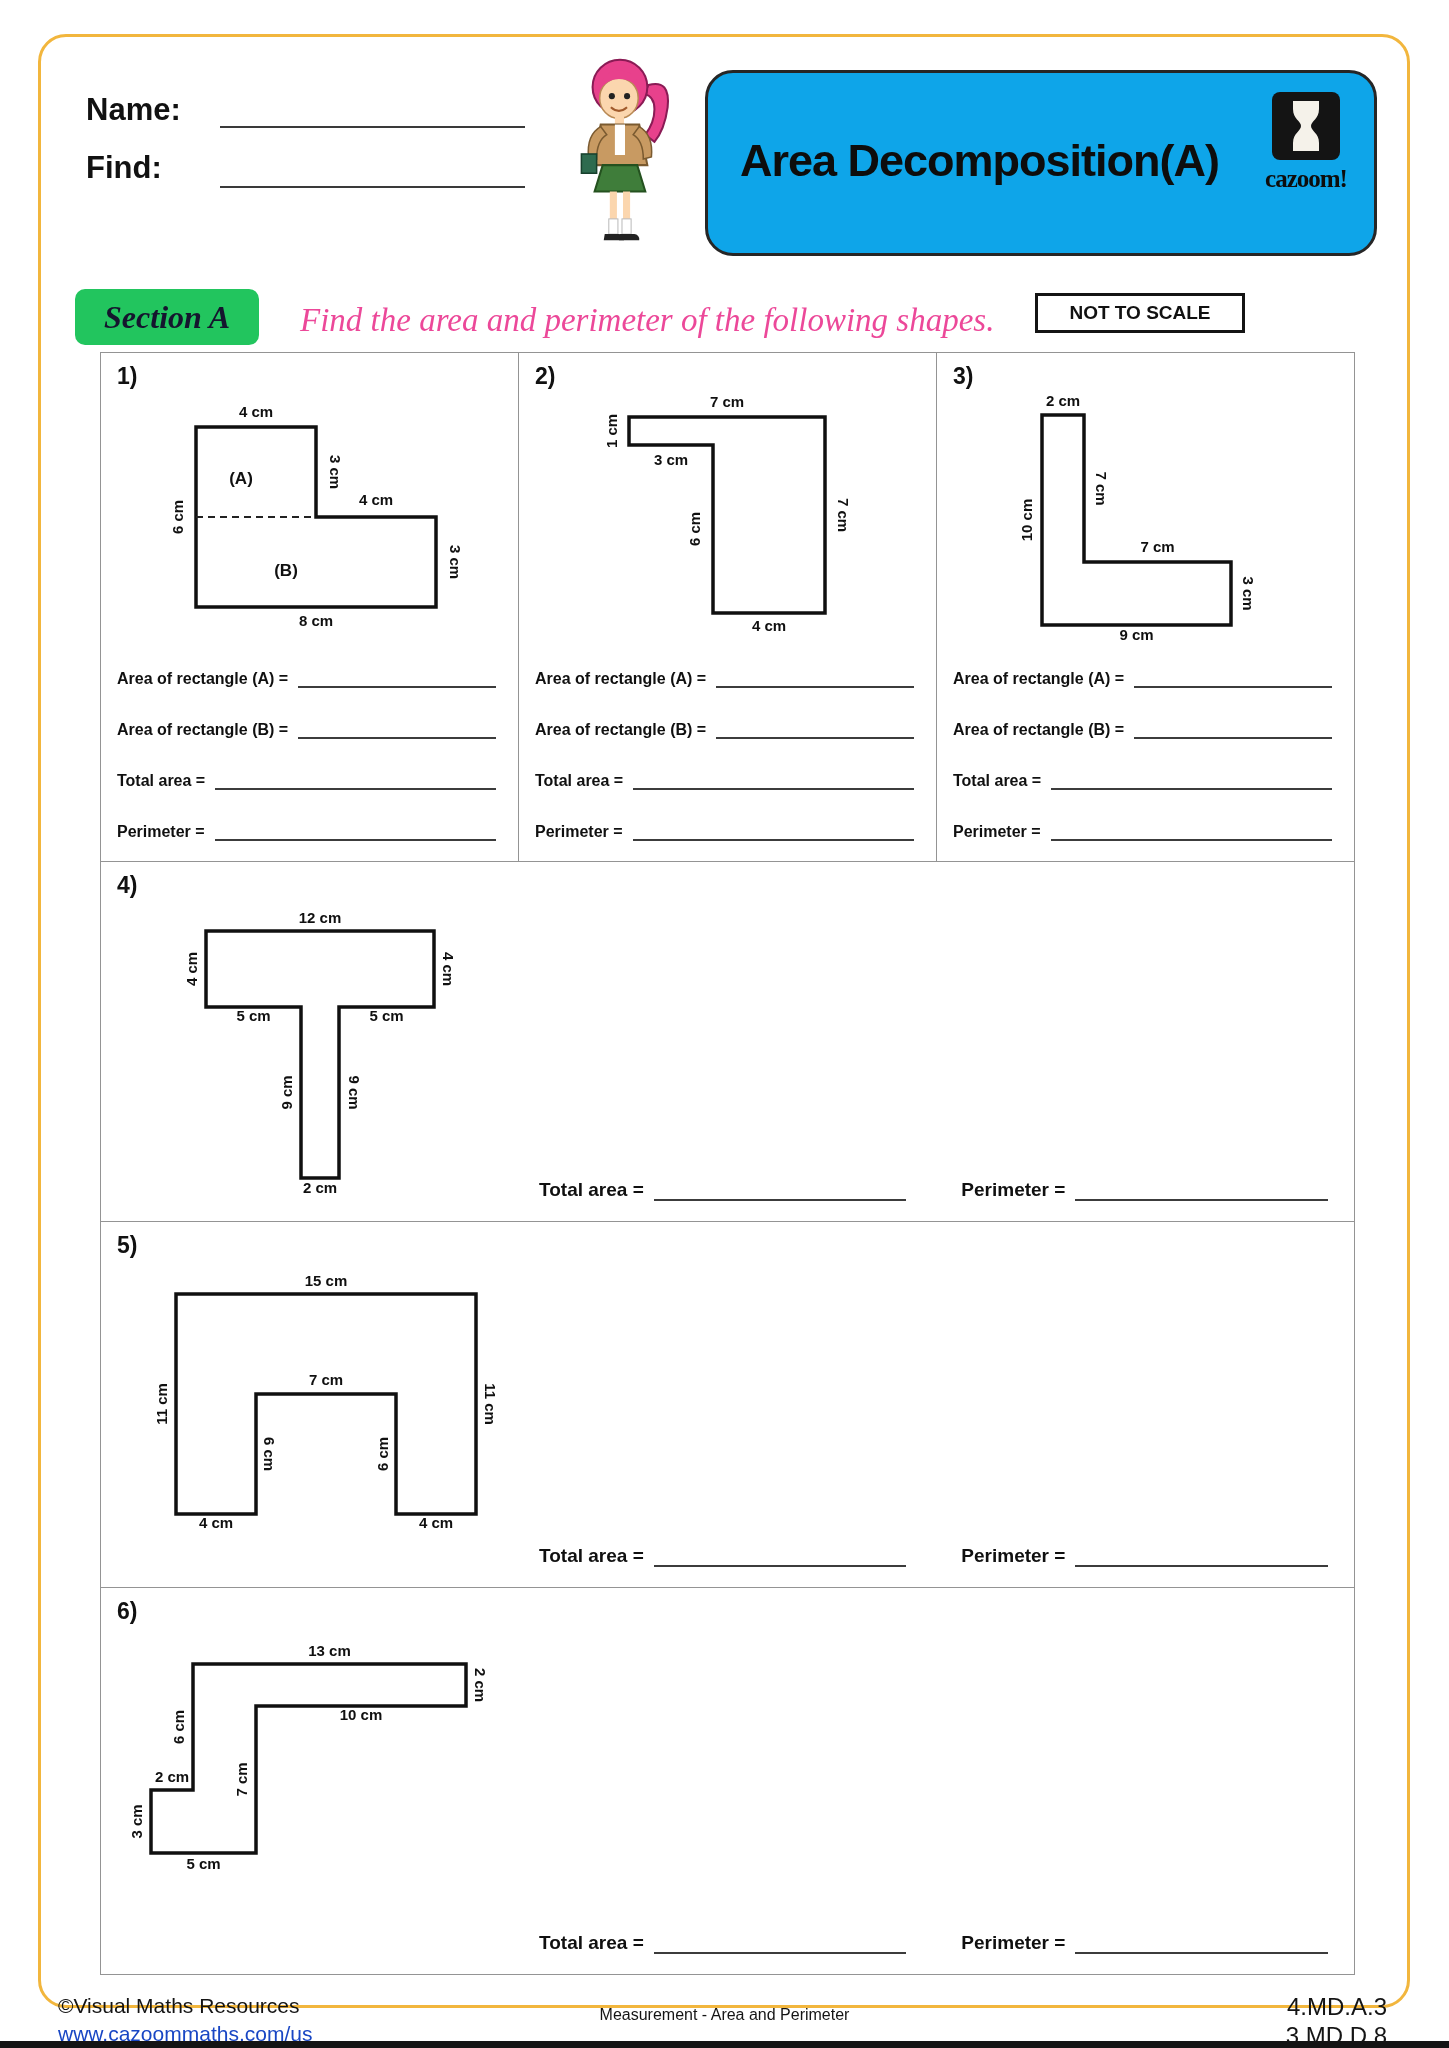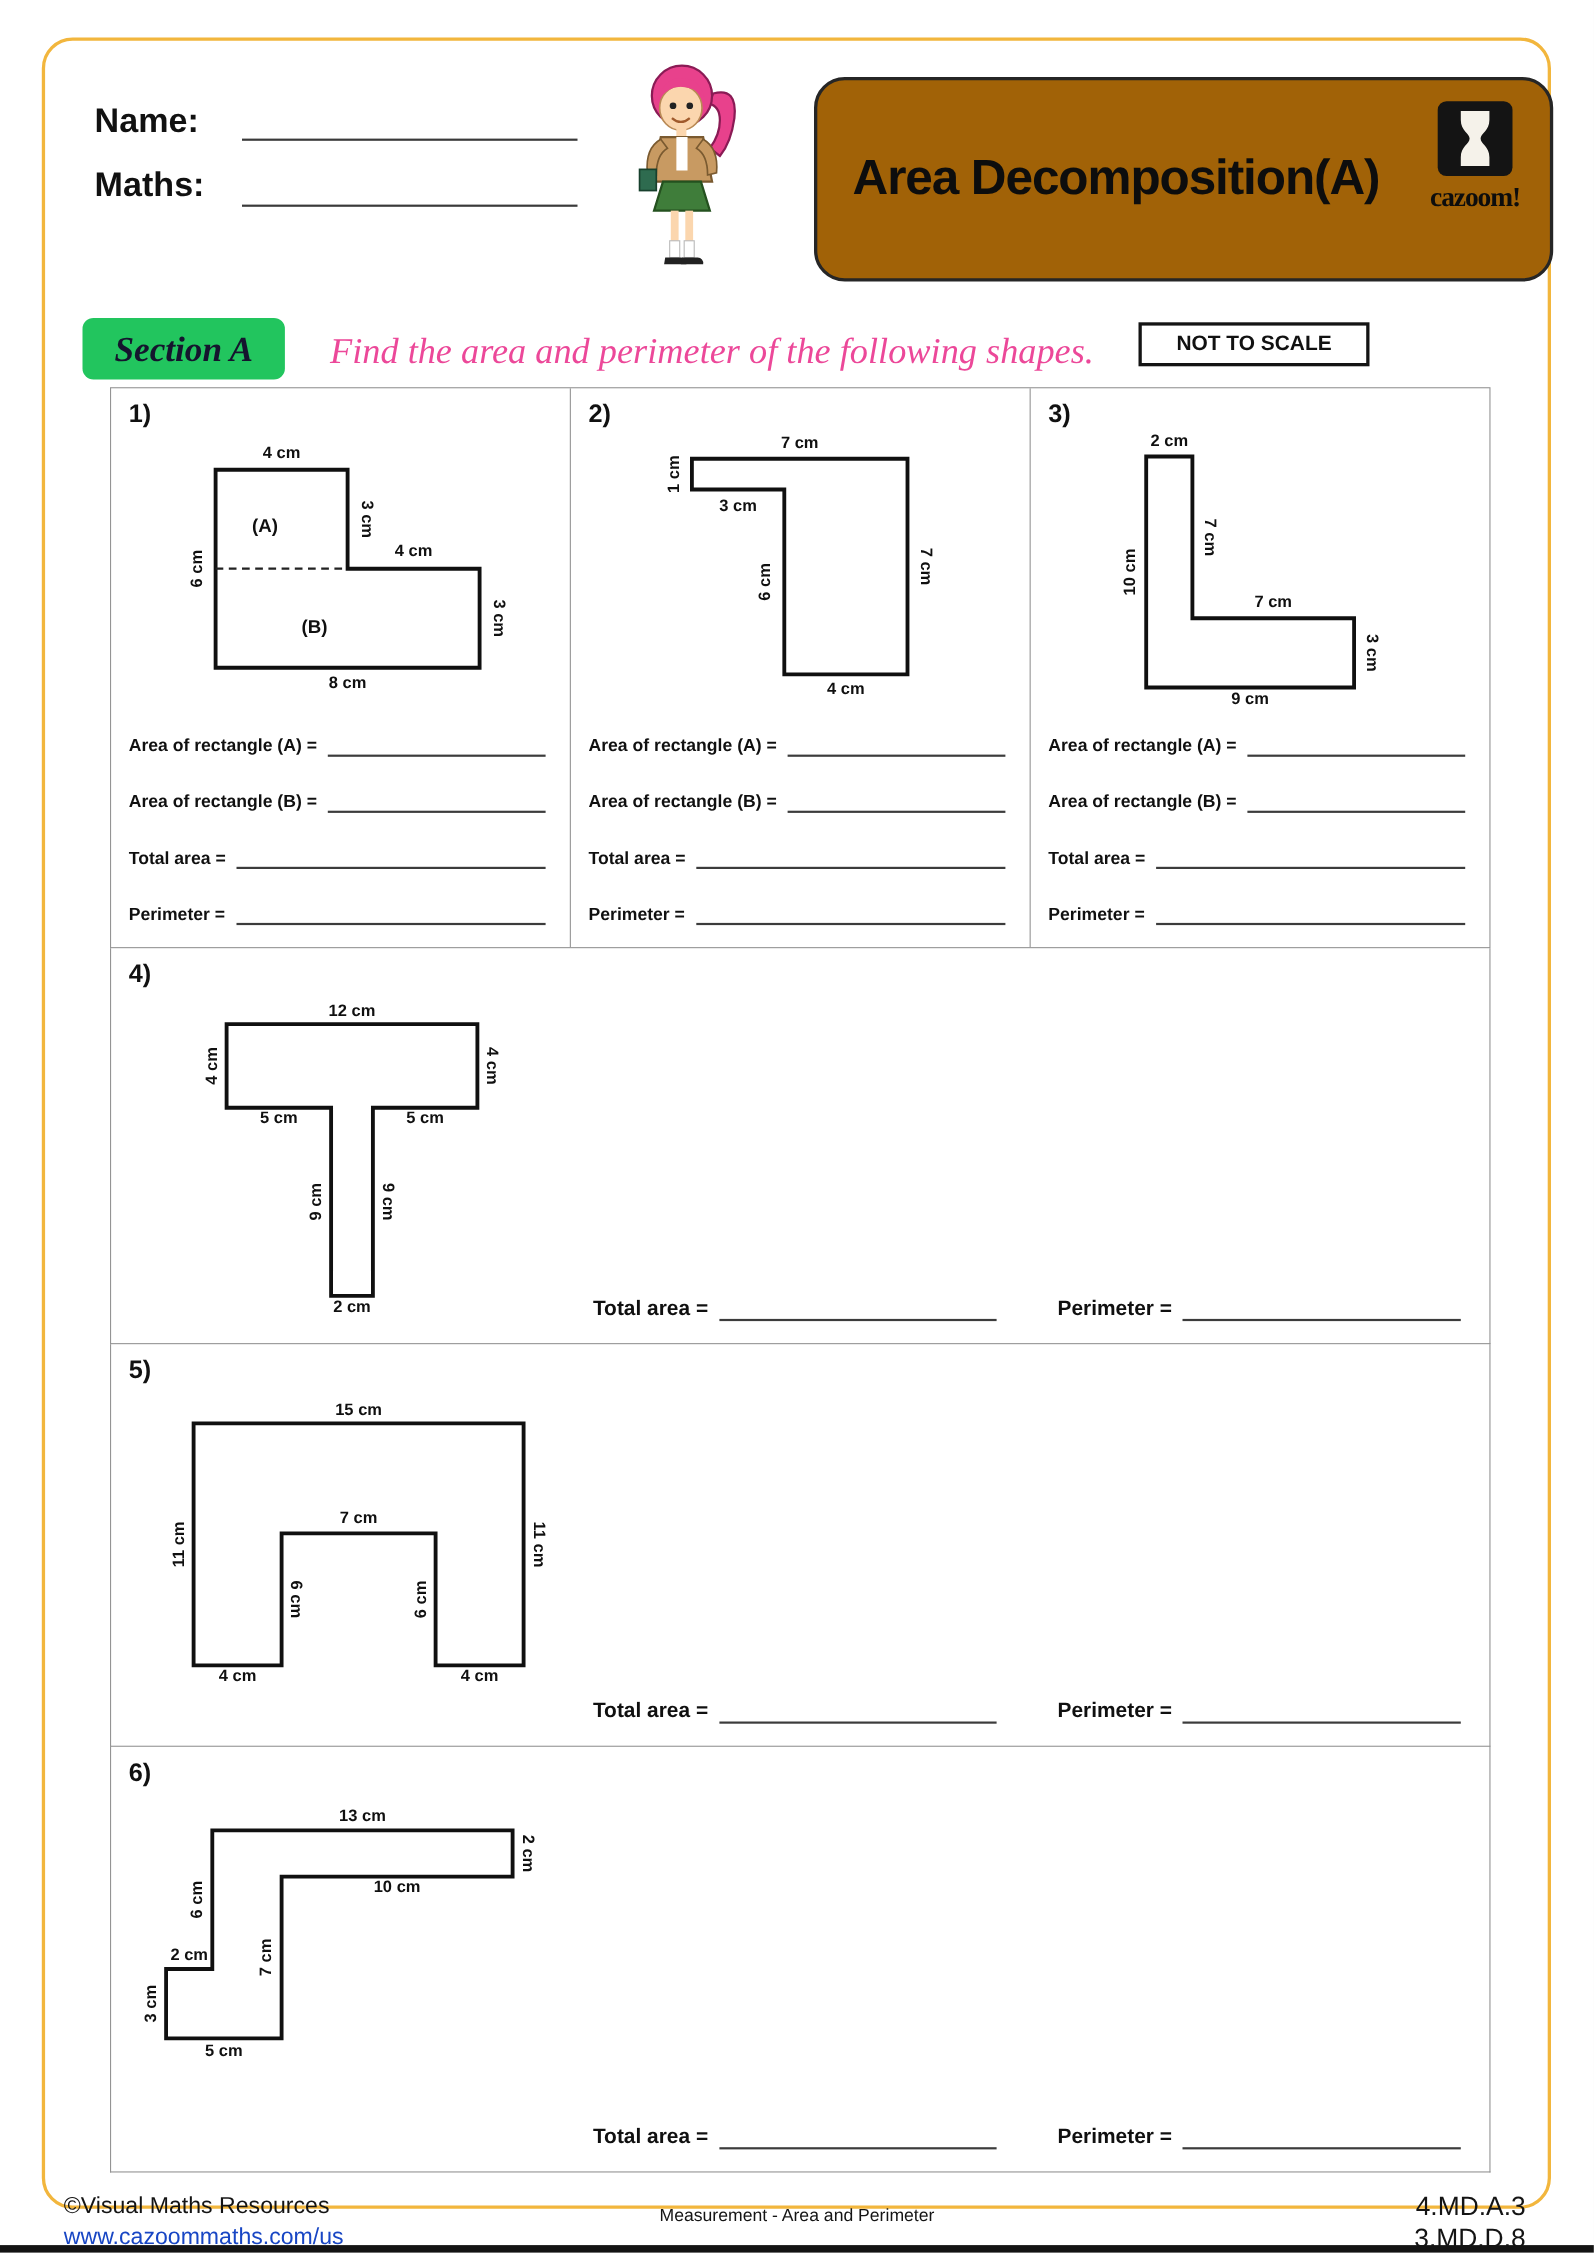--- a/index.html
+++ b/index.html
@@ -8,21 +8,21 @@
   .border-frame { position:absolute; left:38px; top:34px; width:1372px; height:1974px; border:3px solid #f2b63d; border-radius:28px; pointer-events:none; }
 
   
   .name-label { position:absolute; left:86px; top:92px; font-size:31px; font-weight:bold; color:#111; }
   .name-line  { position:absolute; left:220px; top:96px; width:305px; height:32px; border-bottom:2.5px solid #3a3a3a; }
   .date-label { position:absolute; left:86px; top:150px; font-size:31px; font-weight:bold; color:#111; }
   .date-line  { position:absolute; left:220px; top:156px; width:305px; height:32px; border-bottom:2.5px solid #3a3a3a; }
   .girl { position:absolute; left:552px; top:44px; width:142px; height:224px; }
   .girl svg { width:100%; height:100%; }
 
-  .title-box { position:absolute; left:740px; top:70px; width:672px; height:186px; background:#a16207; border:3px solid #262626; border-radius:28px; }
+  .title-box { position:absolute; left:705px; top:70px; width:672px; height:186px; background:#0ea5e9; border:3px solid #262626; border-radius:28px; }
   .page-title { position:absolute; left:32px; top:62px; font-size:45px; font-weight:bold; color:#0d0d0d; letter-spacing:-1px; }
   .logo { position:absolute; right:20px; top:18px; width:96px; text-align:center; }
   .logo-icon svg { width:70px; height:70px; }
   .logo-text { font-family:"Liberation Serif", serif; font-weight:bold; font-size:25px; color:#0d0d0d; margin-top:0px; letter-spacing:-1px; }
 
   
   .section-badge { position:absolute; left:75px; top:289px; width:184px; height:56px; background:#22c55e; border-radius:10px;
       display:flex; align-items:center; justify-content:center;
       font-family:"Liberation Serif", serif; font-style:italic; font-weight:bold; font-size:32px; color:#15152e; }
   .instruction { position:absolute; left:300px; top:302px; font-family:"Liberation Serif", serif; font-style:italic; font-size:33px; color:#ec4899; }
@@ -62,21 +62,21 @@
   .bottom-bar { position:absolute; left:0; bottom:0; width:100%; height:7px; background:#141414; }
 </style>
 </head>
 <body>
 
 <div class="page">
   <div class="border-frame"></div>
 
   <div class="name-label">Name:</div>
   <div class="name-line"></div>
-  <div class="date-label">Maths:</div>
+  <div class="date-label">Find:</div>
   <div class="date-line"></div>
 
   <div class="girl">
     <svg viewBox="0 0 140 220">
       <path d="M95 40 q22 -6 19 22 q-3 22 -13 34 l-9 -7 q9 -12 9 -25 q0 -13 -10 -15 z" fill="#e8418c" stroke="#8a1b55" stroke-width="2"></path>
       <circle cx="67" cy="42" r="27" fill="#e8418c" stroke="#8a1b55" stroke-width="2"></circle>
       <ellipse cx="66" cy="53" rx="19" ry="20" fill="#fbd6ae" stroke="#b98a55" stroke-width="1.5"></ellipse>
       <path d="M46 46 q4 -20 20 -20 q17 0 21 17 q-10 -9 -21 -9 q-12 0 -20 12 z" fill="#e8418c"></path>
       <circle cx="59" cy="51" r="3" fill="#222"></circle>
       <circle cx="74" cy="51" r="3" fill="#222"></circle>

